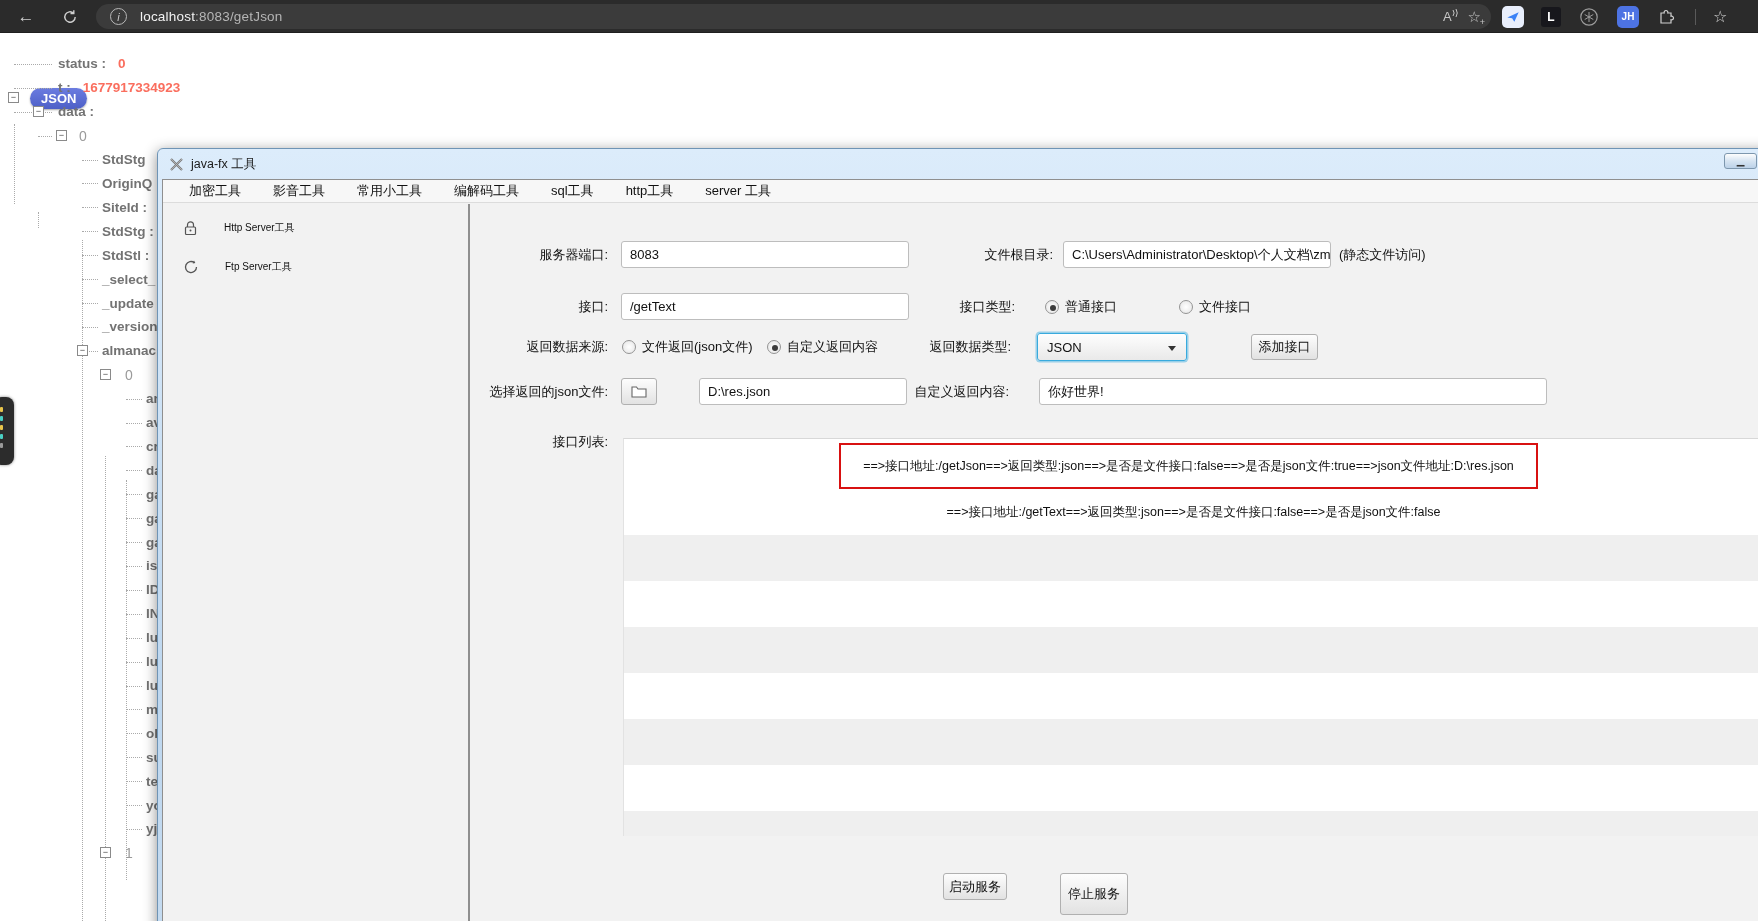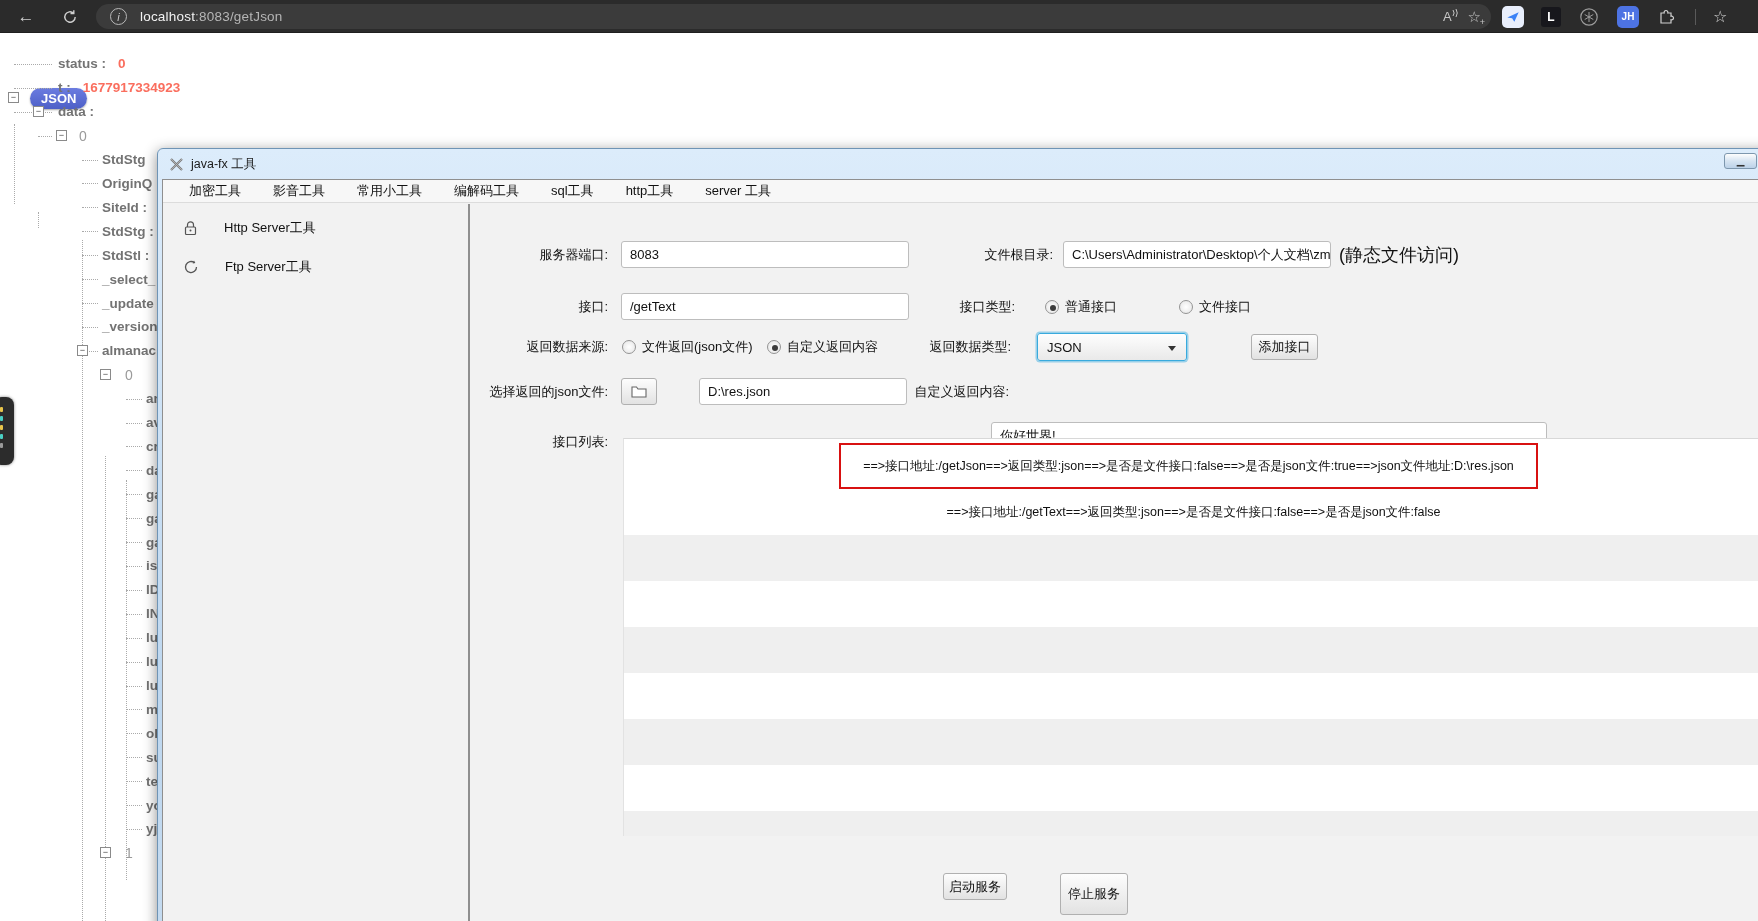--- a/index.html
+++ b/index.html
@@ -54,26 +54,26 @@
   .fx-window{position:absolute;left:157px;top:148px;width:1625px;height:900px;z-index:10;
     background:linear-gradient(180deg,#dcecfb,#bed7ef 60%,#c8ddf1);border:1px solid #6f94b5;border-radius:6px 6px 0 0;
     box-shadow:0 3px 14px rgba(0,0,0,.45);}
   .fx-title{position:absolute;left:0;top:0;right:0;height:30px;display:flex;align-items:center;padding-left:11px;font-size:12.5px;color:#1b1b1b;}
   .fx-title .t-icon{margin-right:7px;display:flex;}
   .fx-min{position:absolute;top:4px;width:33px;height:16px;background:linear-gradient(#fdfdfd,#d6e4f2 50%,#bcd2e8);border:1px solid #7d97ae;border-radius:3px;color:#333;font-size:10px;line-height:13px;text-align:center;}
   .fx-content{position:absolute;left:4px;top:30px;right:4px;bottom:0;border:1px solid #8f8f8f;background:#f2f2f2;overflow:hidden;}
   .fx-menubar{position:absolute;left:0;top:0;right:0;height:23px;background:#f7f7f7;border-bottom:1px solid #dcdcdc;display:flex;align-items:center;padding-left:16px;}
   .fx-menu-item{font-size:13px;color:#111;padding:0 10px;margin-right:12px;cursor:pointer;}
   .fx-side-item{position:absolute;left:20px;width:280px;height:28px;display:flex;align-items:center;cursor:pointer;}
-  .fx-side-item .lbl{margin-left:26px;font-size:13px;color:#111;}
+  .fx-side-item .lbl{margin-left:26px;font-size:10px;color:#111;}
   .v-divider{position:absolute;left:305px;top:24px;bottom:0;width:2px;background:#8f8f8f;}
 
   .flabel{position:absolute;height:28px;line-height:28px;text-align:right;font-size:13px;color:#111;white-space:nowrap;}
   .finput{position:absolute;height:27px;border:1px solid #bdbdbd;border-radius:3px;background:#fff;font-size:13px;color:#111;padding:0 8px;outline:none;white-space:nowrap;overflow:hidden;line-height:25px;}
-  .suffix{position:absolute;height:28px;line-height:28px;font-size:18px;color:#111;white-space:nowrap;}
+  .suffix{position:absolute;height:28px;line-height:28px;font-size:13px;color:#111;white-space:nowrap;}
   .radio{position:absolute;height:28px;display:flex;align-items:center;cursor:pointer;}
   .radio .dot{width:14px;height:14px;border-radius:50%;border:1px solid #949494;background:radial-gradient(#ffffff,#e3e3e3);position:relative;}
   .radio.sel .dot::after{content:"";position:absolute;left:3.5px;top:3.5px;width:6px;height:6px;border-radius:50%;background:#3c3c3c;}
   .radio .rlbl{margin-left:6px;font-size:13px;color:#111;white-space:nowrap;}
   .combo{position:absolute;width:150px;height:28px;border:1px solid #39aadd;box-shadow:0 0 0 1.5px rgba(80,180,225,.55);border-radius:3px;background:linear-gradient(#fefefe,#e9e9e9);display:flex;align-items:center;padding:0 9px;font-size:13px;color:#111;cursor:pointer;}
   .combo .arr{position:absolute;right:10px;top:12px;width:0;height:0;border-left:4.5px solid transparent;border-right:4.5px solid transparent;border-top:5px solid #333;}
   .fx-btn{position:absolute;height:26px;background:linear-gradient(#fdfdfd,#e2e2e2);border:1px solid #b0b0b0;border-radius:3px;font-size:13px;color:#111;display:flex;align-items:center;justify-content:center;cursor:pointer;white-space:nowrap;}
 
   .list{position:absolute;left:460px;top:258px;width:1140px;height:398px;background:#fff;border-top:1px solid #d8d8d8;border-left:1px solid #e2e2e2;padding-top:4px;overflow:hidden;}
   .list-row{height:46px;display:flex;align-items:center;justify-content:center;font-size:12.5px;color:#111;white-space:nowrap;}
@@ -409,21 +409,21 @@
       <div class="fx-btn" style="left:1088px;top:154px;width:67px;">添加接口</div>
 
       <div class="flabel" style="left:218px;top:198px;width:227px;">选择返回的json文件:</div>
       <div class="fx-btn" style="left:458px;top:198px;width:36px;height:27px;">
         <svg width="16" height="13" viewBox="0 0 16 13">
             <path d="M1 2h4.5l1.5 2H15v8H1z" stroke="#666" fill="#fff" stroke-width="1.1"></path>
           </svg>
       </div>
       <div class="finput" style="left:536px;top:198px;width:208px;">D:\res.json</div>
       <div class="flabel" style="left:658px;top:198px;width:188px;">自定义返回内容:</div>
-      <div class="finput" style="left:828px;top:198px;width:556px;margin-top:44px;">你好世界!</div>
+      <div class="finput" style="left:876px;top:198px;width:508px;">你好世界!</div>
 
       <div class="flabel" style="left:278px;top:252px;width:167px;height:20px;line-height:20px;">接口列表:</div>
       <div class="list">
 
       <div class="list-row sel">
             <span>==&gt;接口地址:/getJson==&gt;返回类型:json==&gt;是否是文件接口:false==&gt;是否是json文件:true==&gt;json文件地址:D:\res.json</span>
           </div>
           <div class="list-row">
             <span>==&gt;接口地址:/getText==&gt;返回类型:json==&gt;是否是文件接口:false==&gt;是否是json文件:false</span>
           </div>

